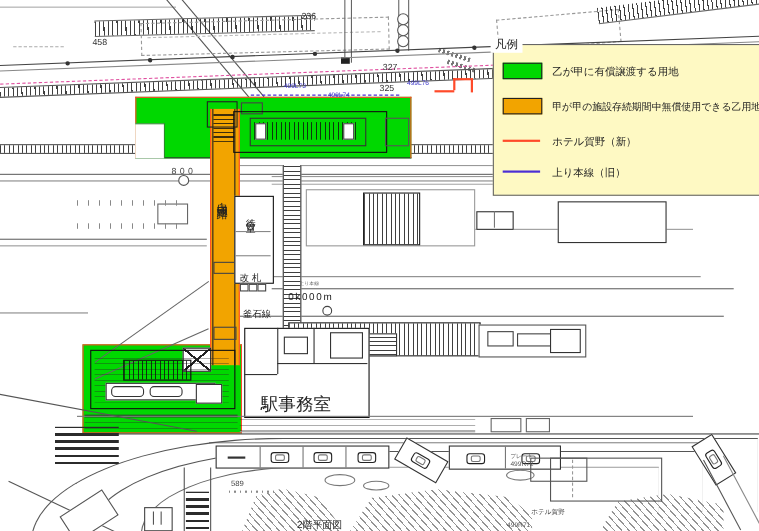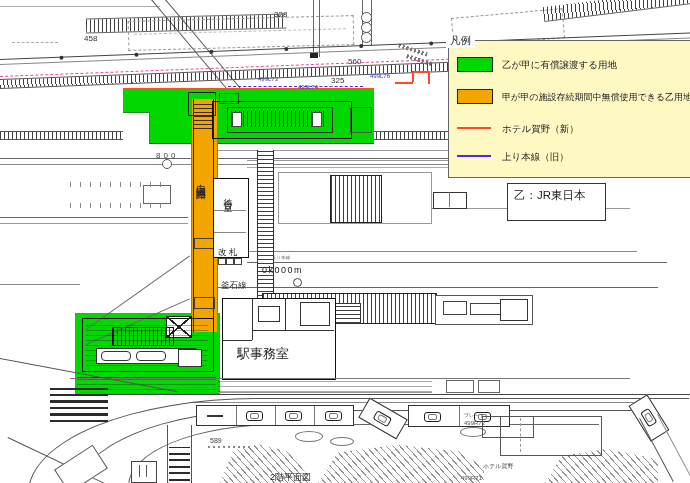--- a/index.html
+++ b/index.html
@@ -73,23 +73,23 @@
     <div class="a" style="left:-5px;top:76px;width:700px;border-top:1.5px dashed #e050a0"></div>
   </div>
   <div class="a z1" style="left:228px;top:86px;width:135px;border-top:1.4px dashed #4b2ed4"></div>
 
   <div class="a z1" style="left:395px;top:82px;width:18px;height:1.5px;background:#ff4a2a"></div>
   <div class="a z1" style="left:412px;top:71px;width:1.5px;height:11px;background:#ff4a2a"></div>
   <div class="a z1" style="left:412px;top:71px;width:16px;height:1.5px;background:#ff4a2a"></div>
   <div class="a z1" style="left:428px;top:71px;width:1.5px;height:13px;background:#ff4a2a"></div>
 
   <div class="t z4" style="left:84px;top:35px;font-size:8px;color:#333">458</div>
-  <div class="t z4" style="left:274px;top:11px;font-size:8px;color:#333">328</div>
-  <div class="t z4" style="left:348px;top:58px;font-size:8px;color:#333">560</div>
-  <div class="t z4" style="left:331px;top:77px;font-size:8px;color:#333">325</div>
+  <div class="t z4" style="left:274px;top:11px;font-size:8px;color:#333">236</div>
+  <div class="t z4" style="left:348px;top:58px;font-size:8px;color:#333">327</div>
+  <div class="t z4" style="left:345px;top:77px;font-size:8px;color:#333">325</div>
   <div class="t z4 blue" style="left:258px;top:76px;font-size:6px">499L73</div>
   <div class="t z4 blue" style="left:298px;top:84px;font-size:6px">499L74</div>
   <div class="t z4 blue" style="left:370px;top:73px;font-size:6px">499L76</div>
 
   <div class="a hv z1" style="left:0;top:131px;width:690px;height:6.5px;border-top:1px solid #555;border-bottom:1px solid #555"></div>
   <div class="hl z1" style="left:216px;top:150px;width:474px;background:#999"></div>
   <div class="hl z1" style="left:0;top:157.5px;width:690px"></div>
   <div class="hl z1" style="left:0;top:163.5px;width:690px;background:#888"></div>
   <div class="a z1" style="left:162px;top:159px;width:8px;height:8px;border:1px solid #555;border-radius:50%;background:#fff"></div>
   <div class="t z4" style="left:156px;top:152px;font-size:8px;color:#444;letter-spacing:3px">800</div>
@@ -167,21 +167,21 @@
   <div class="a z3" style="left:136px;top:351px;width:28px;height:8px;border:1px solid #333;border-radius:4px;background:#fff"></div>
   <div class="bx z3 wbx" style="left:178px;top:349px;width:22px;height:16px;border-color:#333"></div>
 
   <div class="bx z3 wbx" style="left:222px;top:298px;width:112px;height:80px;border-width:1.5px;border-color:#111"></div>
   <div class="vl z3" style="left:252px;top:298px;height:42px;background:#333"></div>
   <div class="vl z3" style="left:285px;top:298px;height:32px;background:#333"></div>
   <div class="hl z3" style="left:252px;top:330px;width:82px;background:#333"></div>
   <div class="hl z3" style="left:222px;top:340px;width:30px;background:#333"></div>
   <div class="bx z3" style="left:300px;top:302px;width:28px;height:22px;border-color:#333"></div>
   <div class="bx z3" style="left:258px;top:306px;width:20px;height:14px;border-color:#333"></div>
-  <div class="t z4" style="left:237px;top:347px;font-size:13px">駅事務室</div>
+  <div class="t z4" style="left:237px;top:361px;font-size:16px">駅事務室</div>
 
   <div class="hl z3" style="left:70px;top:378px;width:560px;background:#777"></div>
   <div class="a hhl z3" style="left:218px;top:381px;width:214px;height:11px;border-bottom:1px solid #999"></div>
   <div class="bx z3" style="left:446px;top:380px;width:26px;height:11px;border-color:#666"></div>
   <div class="bx z3" style="left:478px;top:380px;width:20px;height:11px;border-color:#666"></div>
 
   <div class="a z3" style="left:70px;top:394px;width:620px;height:1.3px;background:#444"></div>
   <div class="hl z3" style="left:190px;top:402px;width:450px;background:#888"></div>
   <div class="a z3" style="left:28px;top:398px;width:660px;height:120px;border-top:1.4px solid #555;border-left:1.4px solid #555;border-top-left-radius:230px 95px"></div>
   <div class="a z3" style="left:78px;top:410px;width:560px;height:110px;border-top:1.2px solid #555;border-left:1.2px solid #555;border-top-left-radius:190px 80px"></div>
@@ -244,16 +244,15 @@
     <div class="sw" style="top:48px;background:#f2a400"></div>
     <div class="llab" style="top:50px;font-size:9px">甲が甲の施設存続期間中無償使用できる乙用地</div>
     <div class="lw" style="top:86px;background:#ff4a2a"></div>
     <div class="llab" style="top:82px">ホテル賀野（新）</div>
     <div class="lw" style="top:114px;background:#4b2ed4"></div>
     <div class="llab" style="top:110px">上り本線（旧）</div>
   </div>
   <div class="legendtitle">凡例</div>
 
   <div class="partybox">
-    <div>乙：JR東日本</div>
   </div>
 
 </div>
 
 </body></html>

